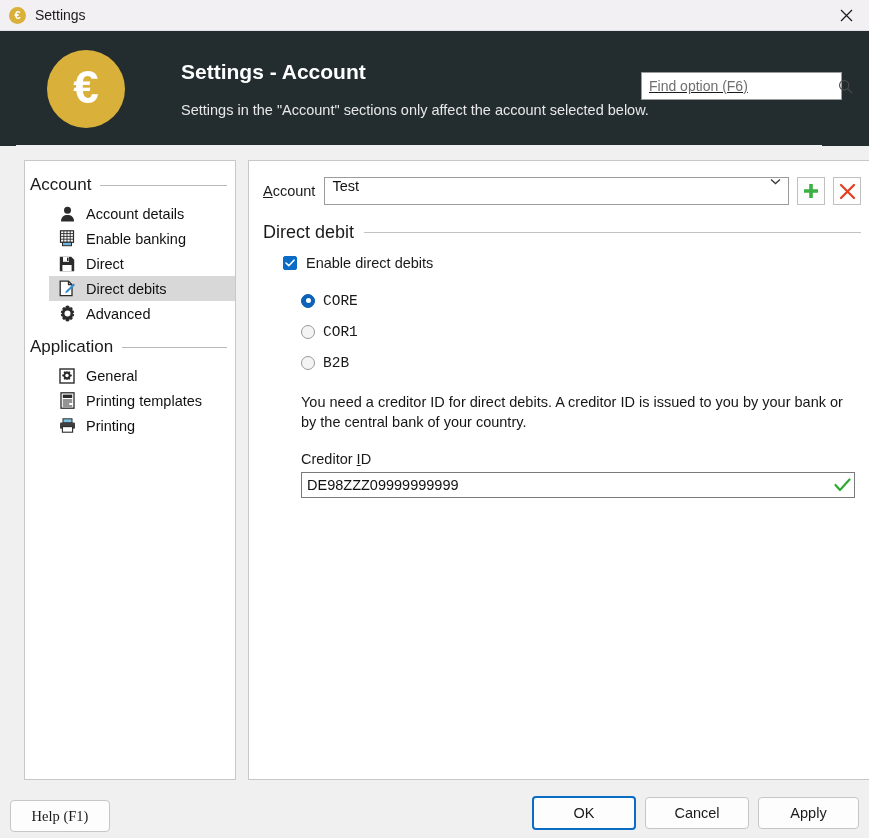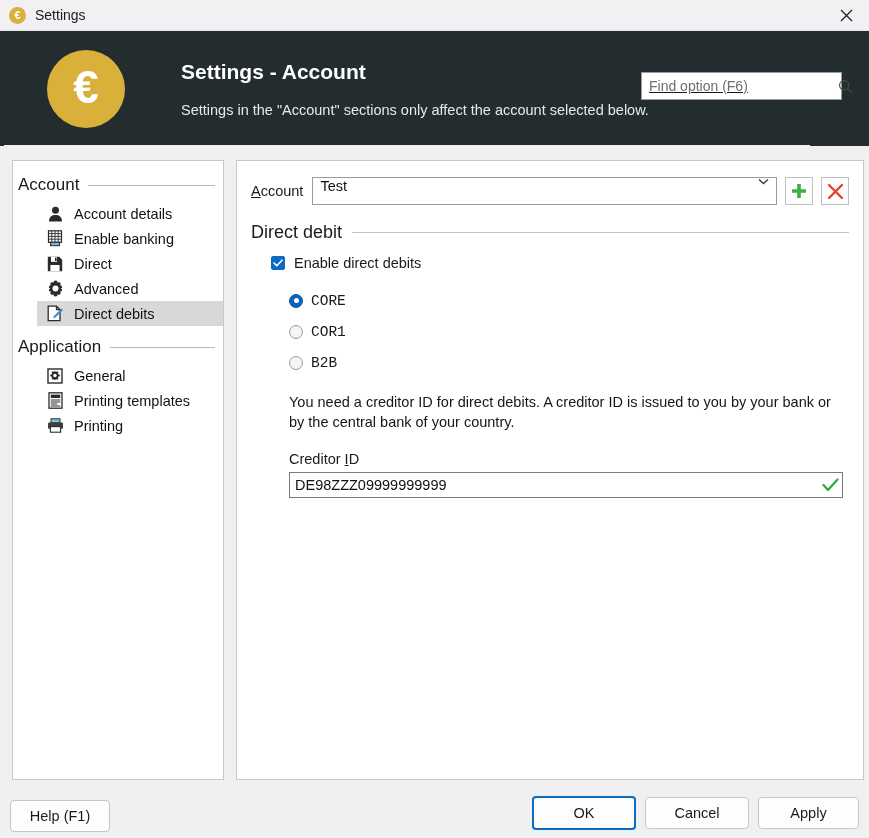--- a/index.html
+++ b/index.html
@@ -124,21 +124,21 @@
     width: 22px;
     display: flex;
     align-items: center;
     justify-content: center;
     flex: none;
   }
 
   
   .body-area {
     position: absolute;
-    left: 4px;
+    left: 16px;
     top: 145px;
     width: 806px;
     height: 650px;
     background: #f0f0f0;
   }
 
   
   .sidebar {
     position: absolute;
     left: 8px;
@@ -375,21 +375,21 @@
     background: #fdfdfd;
     font-family: "Liberation Sans", sans-serif;
     font-size: 14.5px;
     color: #1a1a1a;
     display: flex;
     align-items: center;
     justify-content: center;
     cursor: default;
     box-sizing: border-box;
   }
-  .btn.help { left: 10px; top: 5px; width: 100px; }
+  .btn.help { left: 10px; top: 5px; width: 100px; font-family: Liberation Serif, serif; }
   .btn.ok { left: 532px; top: 1px; width: 104px; height: 34px;
             border: 2px solid #0a6cc4; border-radius: 4px; }
   .btn.cancel { left: 645px; top: 2px; width: 104px; }
   .btn.apply { left: 758px; top: 2px; width: 101px; }
 
   .u { text-decoration: underline; }
 </style>
 </head>
 <body>
 
@@ -457,39 +457,39 @@
         <svg width="16" height="16" viewBox="0 0 16 16">
           <path d="M0.8 0.8 H12.2 L15.2 3.8 V15.2 H0.8 Z" fill="#2b2b2b"></path>
           <rect x="4" y="0.8" width="6" height="5" fill="#ffffff"></rect>
           <rect x="8" y="1.6" width="1.6" height="3.4" fill="#2b2b2b"></rect>
           <rect x="3.4" y="9" width="9.2" height="6.2" fill="#ffffff"></rect>
         </svg>
       </span>
       <span class="nav-label">Direct</span>
     </div>
 
-    <div class="nav-item">
-      <span class="nav-icon">
-        <svg width="17" height="17" viewBox="0 0 17 17">
-          <path d="M8.5 0.5 L10.2 1 L10.6 2.7 L12.2 2.1 L13.9 3.7 L13 5.2 L14.7 5.8 L15.2 7.6 L13.7 8.5 L15.2 9.4 L14.7 11.2 L13 11.8 L13.9 13.3 L12.2 14.9 L10.6 14.3 L10.2 16 L8.5 16.5 L6.8 16 L6.4 14.3 L4.8 14.9 L3.1 13.3 L4 11.8 L2.3 11.2 L1.8 9.4 L3.3 8.5 L1.8 7.6 L2.3 5.8 L4 5.2 L3.1 3.7 L4.8 2.1 L6.4 2.7 L6.8 1 Z" fill="#2b2b2b"></path>
-          <circle cx="8.5" cy="8.5" r="3" fill="#ffffff"></circle>
-        </svg>
-      </span>
-      <span class="nav-label">Advanced</span>
-    </div>
-
     <div class="nav-item selected">
       <span class="nav-icon">
         <svg width="16" height="17" viewBox="0 0 16 17">
           <path d="M1.2 1.2 H9.5 L13 4.7 V15.6 H1.2 Z" fill="#ffffff" stroke="#2b2b2b" stroke-width="1.3"></path>
           <path d="M9.5 1.2 V4.7 H13" fill="none" stroke="#2b2b2b" stroke-width="1.3"></path>
           <path d="M14.6 3.4 L16 4.9 L8.4 12.5 L6.2 13.2 L6.9 11 Z" fill="#2f8fd0"></path>
         </svg>
       </span>
       <span class="nav-label">Direct debits</span>
+    </div>
+
+    <div class="nav-item">
+      <span class="nav-icon">
+        <svg width="17" height="17" viewBox="0 0 17 17">
+          <path d="M8.5 0.5 L10.2 1 L10.6 2.7 L12.2 2.1 L13.9 3.7 L13 5.2 L14.7 5.8 L15.2 7.6 L13.7 8.5 L15.2 9.4 L14.7 11.2 L13 11.8 L13.9 13.3 L12.2 14.9 L10.6 14.3 L10.2 16 L8.5 16.5 L6.8 16 L6.4 14.3 L4.8 14.9 L3.1 13.3 L4 11.8 L2.3 11.2 L1.8 9.4 L3.3 8.5 L1.8 7.6 L2.3 5.8 L4 5.2 L3.1 3.7 L4.8 2.1 L6.4 2.7 L6.8 1 Z" fill="#2b2b2b"></path>
+          <circle cx="8.5" cy="8.5" r="3" fill="#ffffff"></circle>
+        </svg>
+      </span>
+      <span class="nav-label">Advanced</span>
     </div>
 
     <div class="group-spacer"></div>
 
     <div class="group-head">
       <div class="group-head-label">Application</div>
       <div class="group-head-rule"></div>
     </div>
 
     <div class="nav-item">

